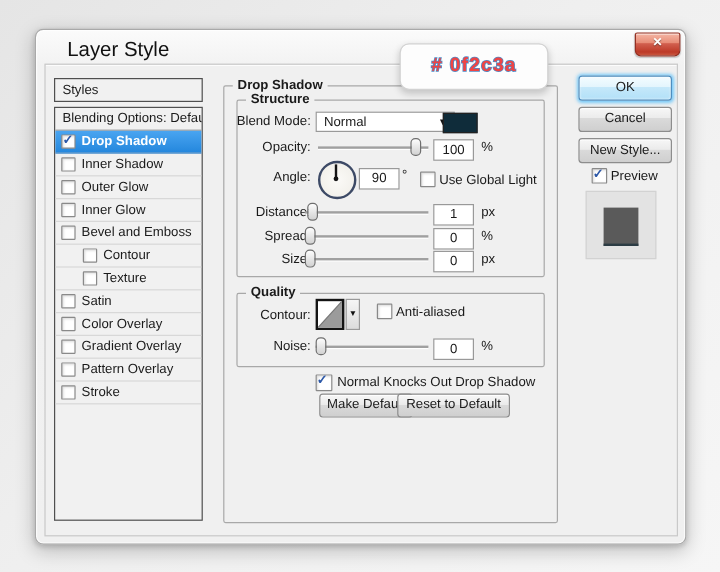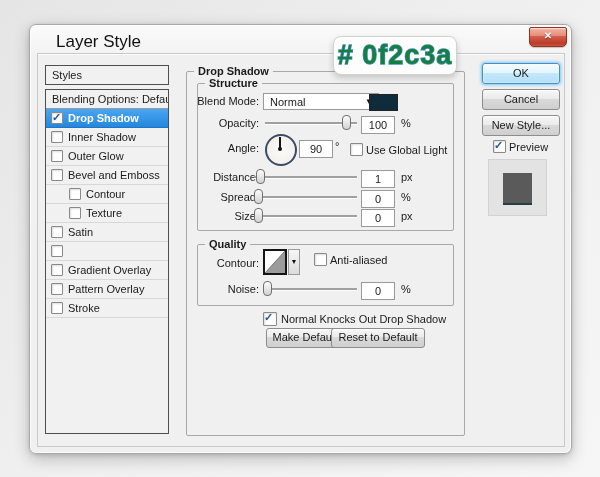--- a/index.html
+++ b/index.html
@@ -113,22 +113,22 @@
     background:#e3e3e3;border:1px solid #d2d2d2;
   }
   .preview-inner{position:absolute;left:14px;top:13px;width:29px;height:30px;}
   .callout{
     position:absolute;left:333px;top:36px;width:122px;height:37px;
     background:#fdfdfd;border:1px solid #d2d2d2;border-radius:8px;
     box-shadow:0 3px 6px rgba(0,0,0,.18),inset 0 1px 0 #fff;
     text-align:center;line-height:36px;z-index:10;
   }
   .callout span{
-    font-size:27px;font-weight:bold;letter-spacing:1px;
-    color:#15803d;-webkit-text-stroke:1.3px #4e8cc8;paint-order:stroke fill;
+    font-size:16px;font-weight:bold;letter-spacing:1px;
+    color:#ef4444;-webkit-text-stroke:1.3px #4e8cc8;paint-order:stroke fill;
   }
 </style>
 </head>
 <body>
 
 <div class="dialog">
   <div class="titlebar-text">Layer Style</div>
   <div class="close-btn">
     <span>✕</span>
   </div>
@@ -147,36 +147,41 @@
       <div class="style-row">
         <div class="cb"></div>
         <span class="lbl">Inner Shadow</span>
       </div>
       <div class="style-row">
         <div class="cb"></div>
         <span class="lbl">Outer Glow</span>
       </div>
       <div class="style-row">
         <div class="cb"></div>
+        <span class="lbl">Inner Glow</span>
+      </div>
+      <div class="style-row">
+        <div class="cb"></div>
         <span class="lbl">Bevel and Emboss</span>
       </div>
       <div class="style-row indent">
         <div class="cb"></div>
         <span class="lbl">Contour</span>
       </div>
       <div class="style-row indent">
         <div class="cb"></div>
         <span class="lbl">Texture</span>
       </div>
       <div class="style-row">
         <div class="cb"></div>
         <span class="lbl">Satin</span>
       </div>
       <div class="style-row">
         <div class="cb"></div>
+        <span class="lbl">Color Overlay</span>
       </div>
       <div class="style-row">
         <div class="cb"></div>
         <span class="lbl">Gradient Overlay</span>
       </div>
       <div class="style-row">
         <div class="cb"></div>
         <span class="lbl">Pattern Overlay</span>
       </div>
       <div class="style-row">

